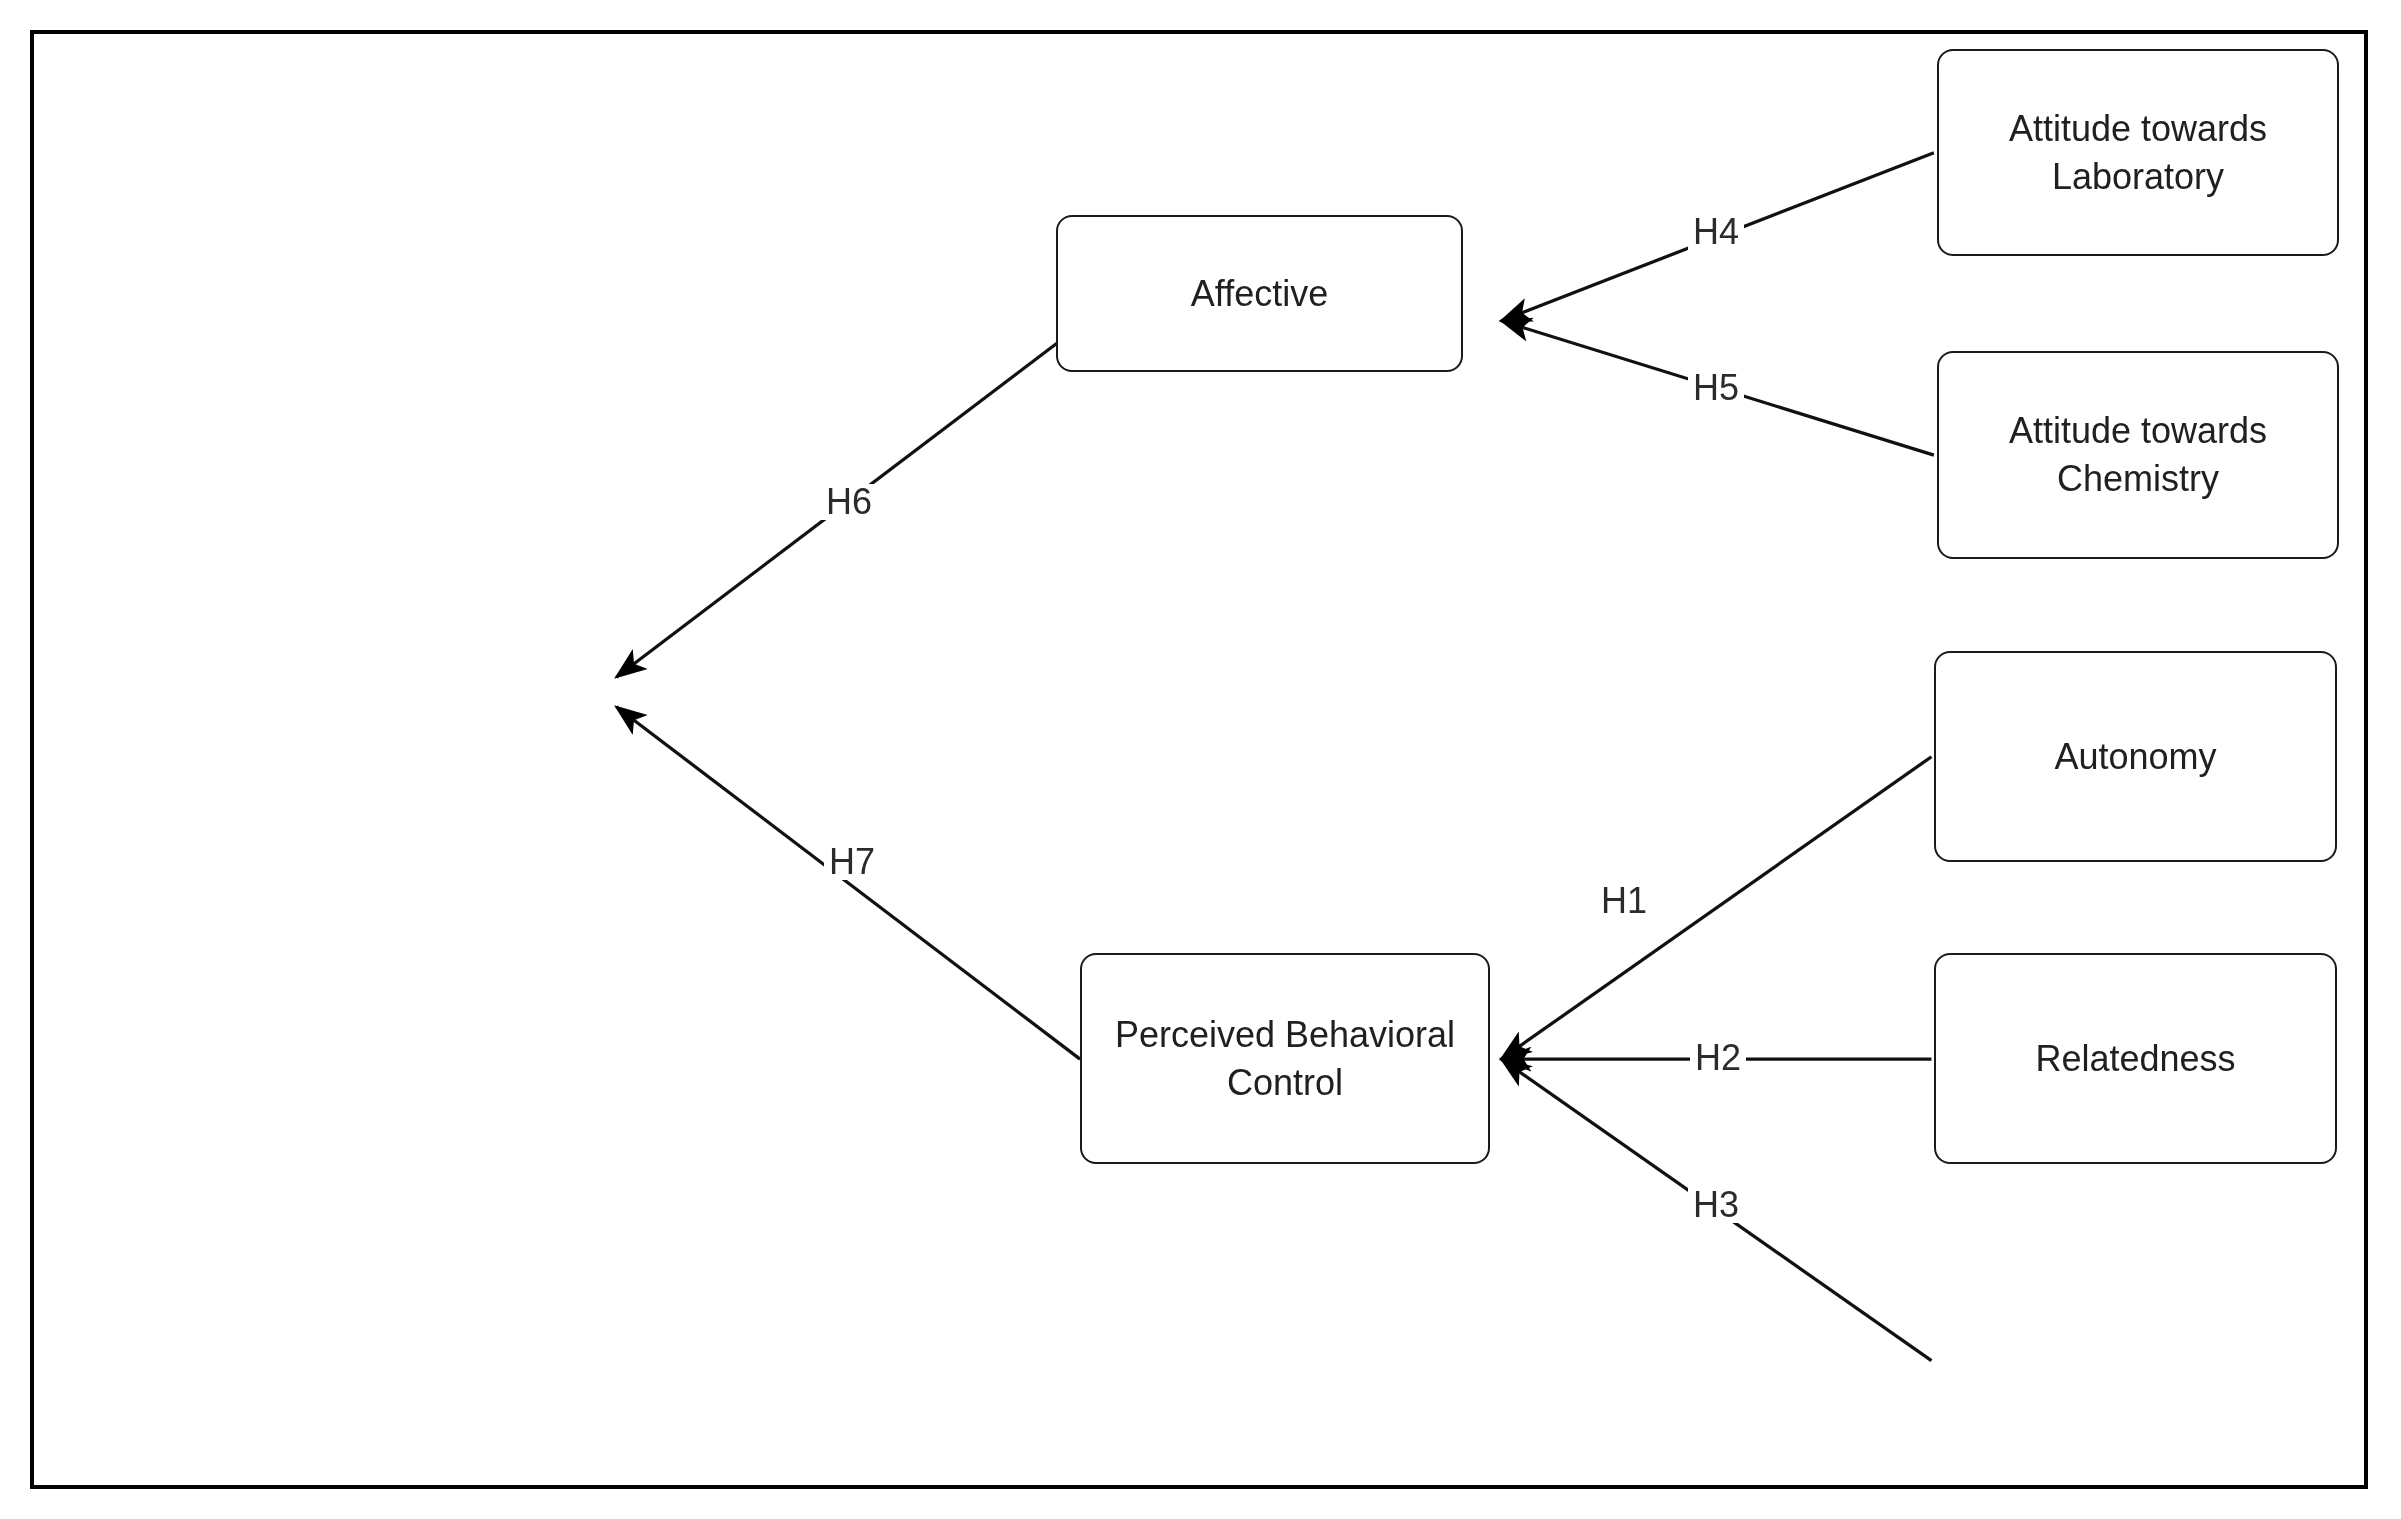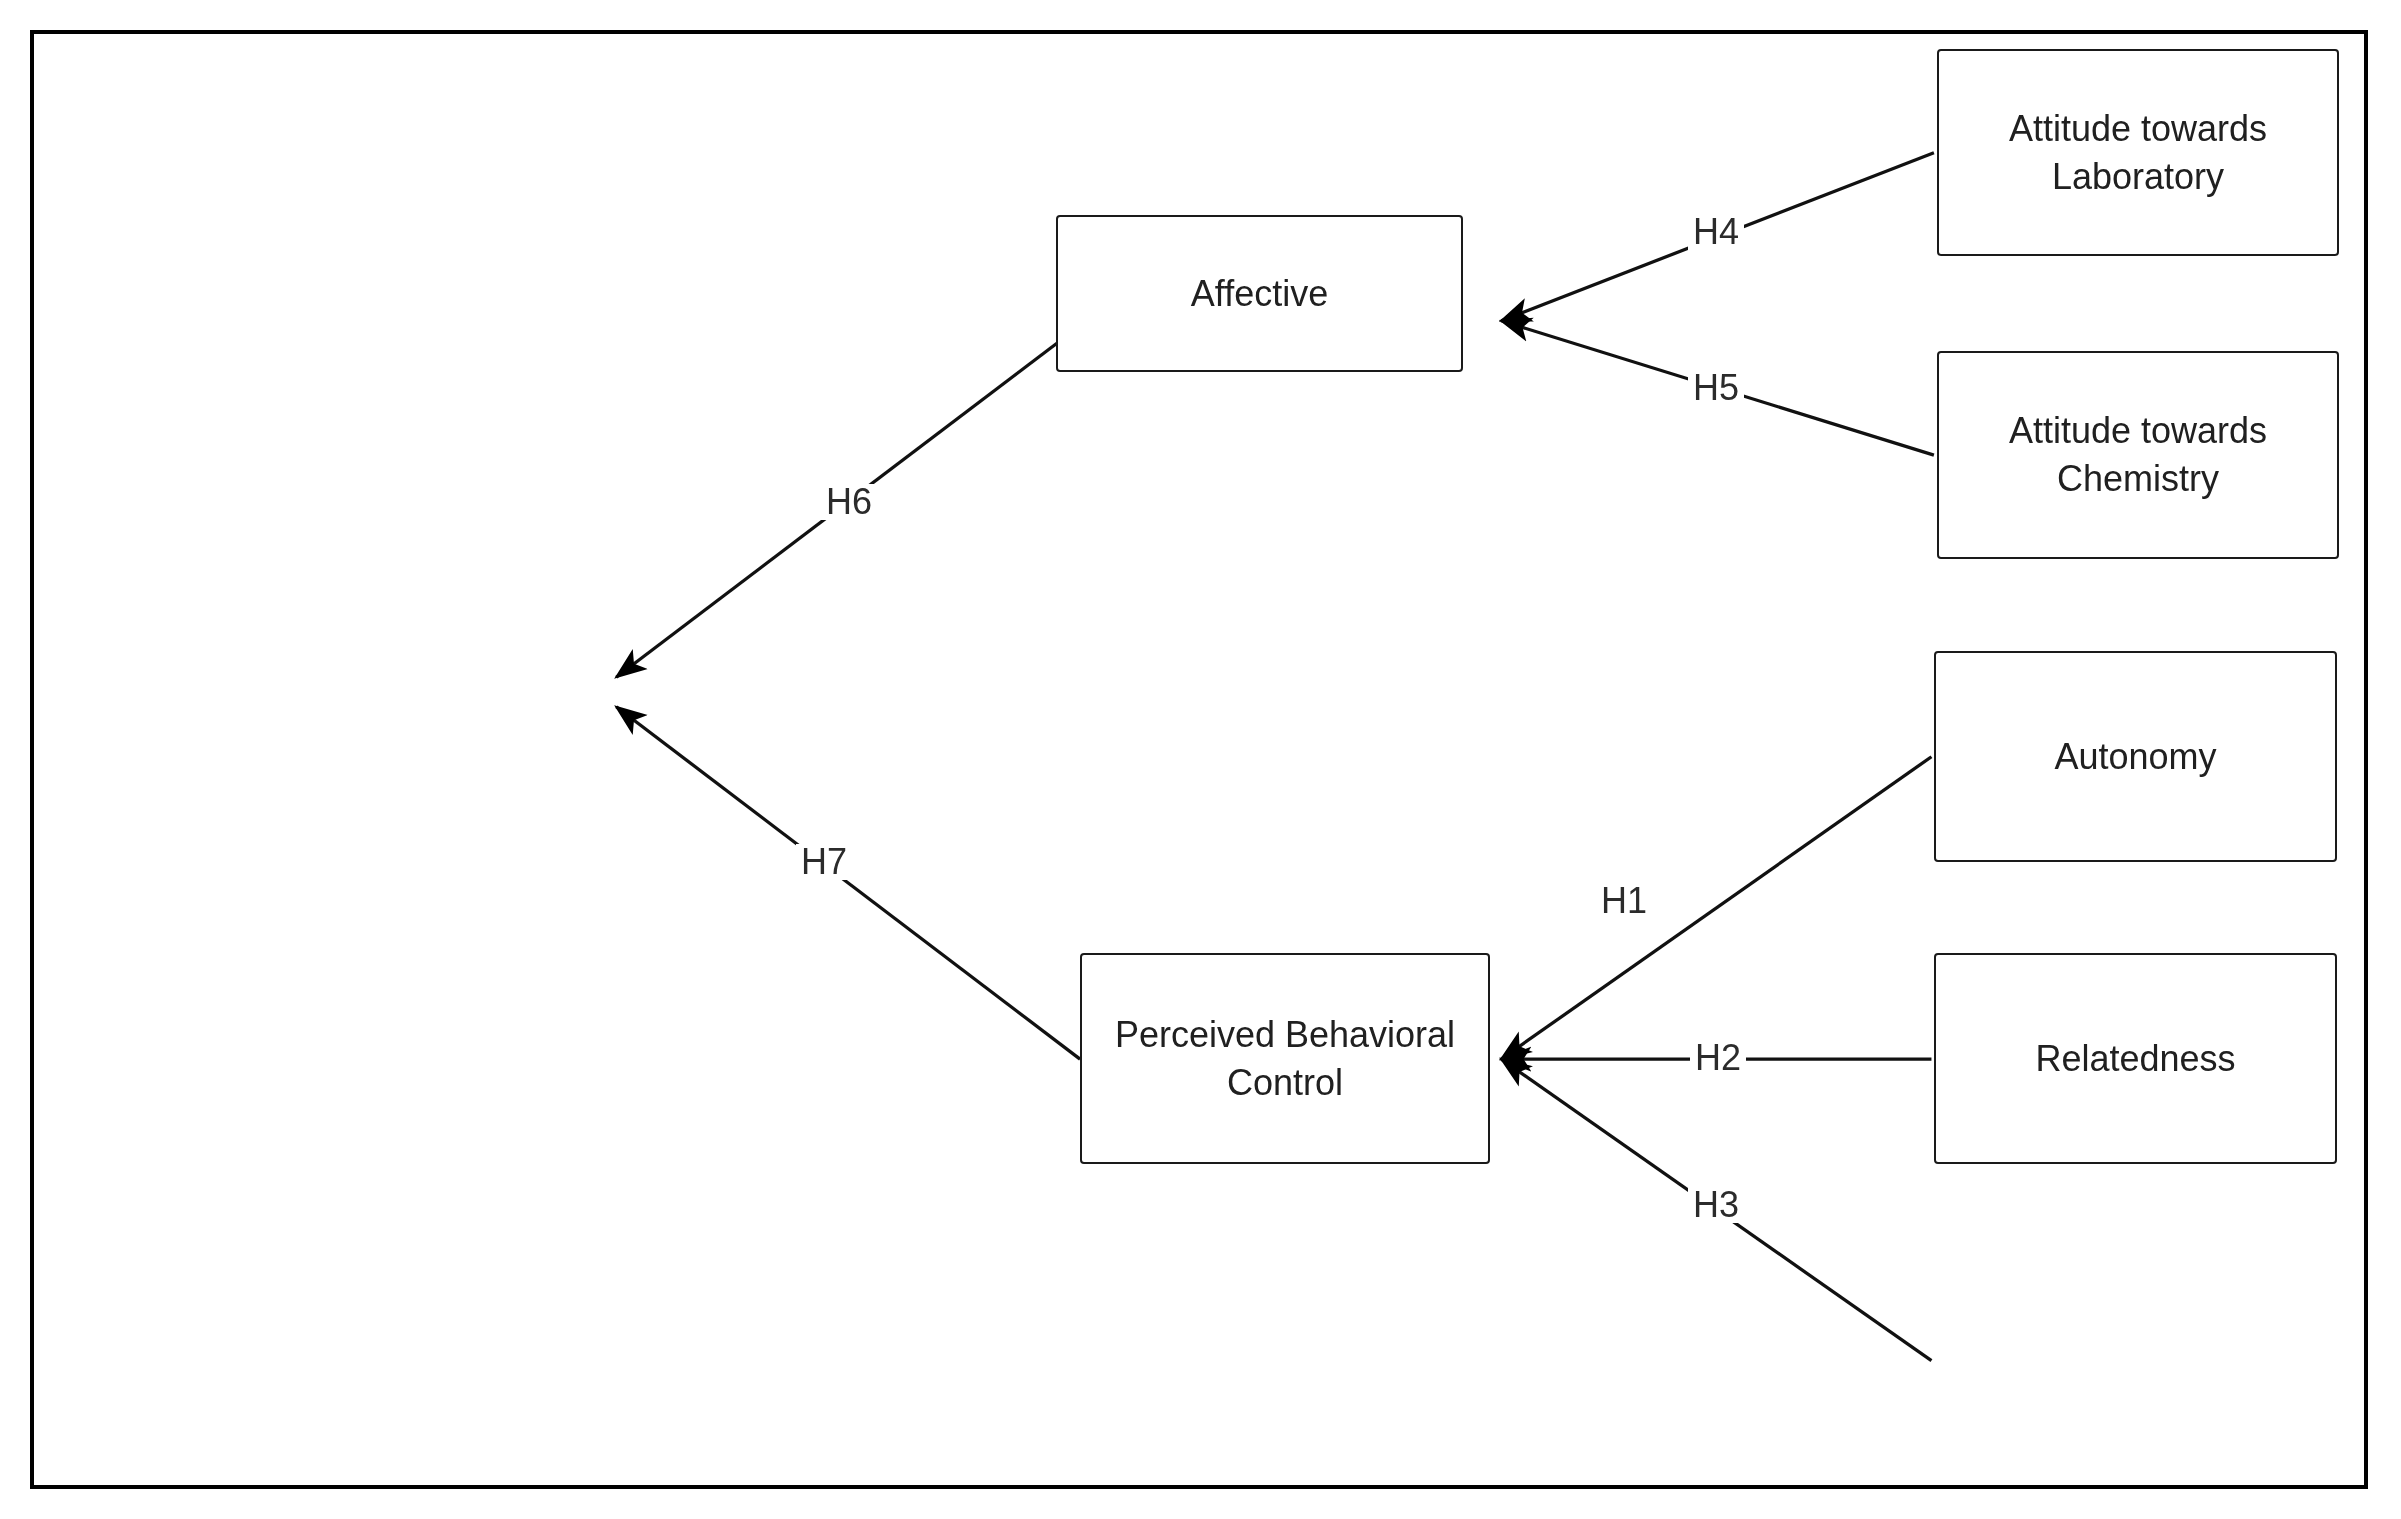--- a/index.html
+++ b/index.html
@@ -30,21 +30,21 @@
     position: absolute;
     left: 0;
     top: 0;
     width: 2401px;
     height: 1520px;
   }
   .node {
     position: absolute;
     box-sizing: border-box;
     border: 2.5px solid #1a1a1a;
-    border-radius: 4px;
+    border-radius: 16px;
     background: #ffffff;
     display: flex;
     align-items: center;
     justify-content: center;
     text-align: center;
     color: #202020;
     font-size: 36px;
     line-height: 1.32;
     font-family: "Liberation Sans", sans-serif;
     padding: 0 21px;
@@ -121,16 +121,16 @@
     <span class="node-label">Relatedness</span>
   </div>
 
 
   <div class="edge-label" style="left:1596px; top:883px;">H1</div>
   <div class="edge-label" style="left:1690px; top:1040px;">H2</div>
   <div class="edge-label" style="left:1688px; top:1187px;">H3</div>
   <div class="edge-label" style="left:1688px; top:214px;">H4</div>
   <div class="edge-label" style="left:1688px; top:370px;">H5</div>
   <div class="edge-label" style="left:821px; top:484px;">H6</div>
-  <div class="edge-label" style="left:796px; top:844px;">H7</div>
+  <div class="edge-label" style="left:824px; top:844px;">H7</div>
 
 </div>
 
 
 </body></html>

